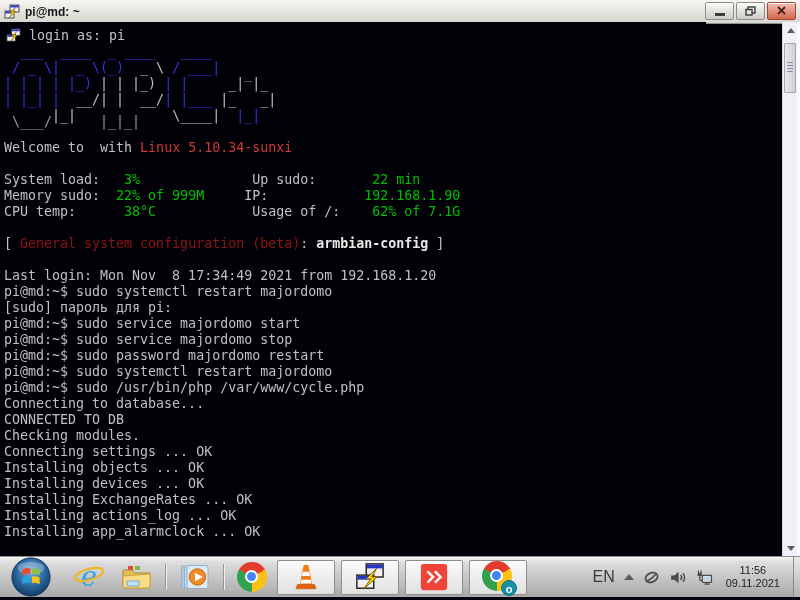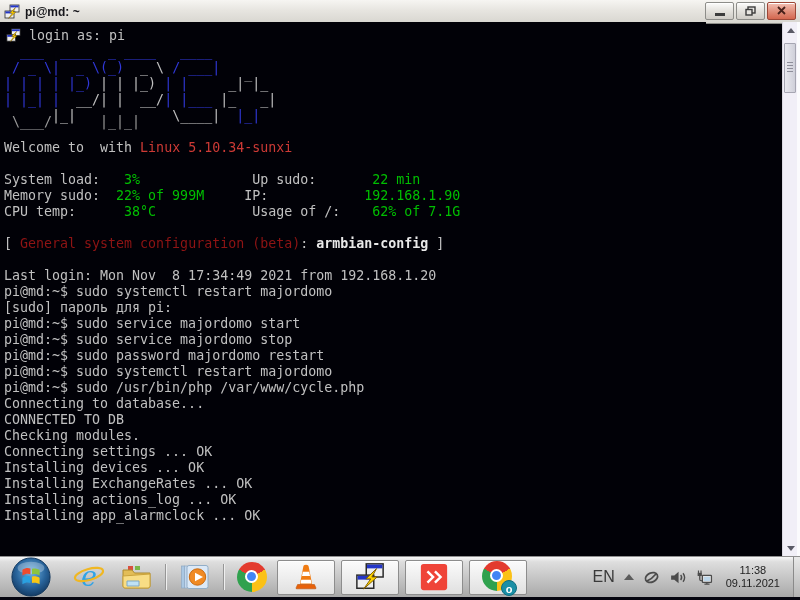--- a/index.html
+++ b/index.html
@@ -206,20 +206,23 @@
         <div class="tline">
           <span class="c-fg">CONNECTED TO DB</span>
         </div>
         <div class="tline">
           <span class="c-fg">Checking modules.</span>
         </div>
         <div class="tline">
           <span class="c-fg">Connecting settings ... OK</span>
         </div>
         <div class="tline">
+          <span class="c-fg">Installing objects ... OK</span>
+        </div>
+        <div class="tline">
           <span class="c-fg">Installing devices ... OK</span>
         </div>
         <div class="tline">
           <span class="c-fg">Installing ExchangeRates ... OK</span>
         </div>
         <div class="tline">
           <span class="c-fg">Installing actions_log ... OK</span>
         </div>
         <div class="tline">
           <span class="c-fg">Installing app_alarmclock ... OK</span>
@@ -345,21 +348,21 @@
       </svg>
       <svg width="18" height="17" viewBox="0 0 16 16">
         <rect x="2" y="3.6" width="4" height="3" fill="#4c4c4c"></rect>
         <path d="M2.8 1.5 v2.2 M5.2 1.5 v2.2" stroke="#4c4c4c" stroke-width="1.1"></path>
         <path d="M4 6.6 v3 q0 1.4 1.4 1.4 H6" stroke="#4c4c4c" stroke-width="1.2" fill="none"></path>
         <rect x="6.5" y="6" width="8.5" height="6.6" rx="0.5" fill="#e9e9e9" stroke="#4c4c4c" stroke-width="1.2"></rect>
         <rect x="7.8" y="7.3" width="5.9" height="4" fill="#bcd6ea"></rect>
         <path d="M10.7 12.6 v1.4 M8.4 14.2 h4.8" stroke="#4c4c4c" stroke-width="1.1"></path>
       </svg>
       <div class="clock">
-        <div>11:38</div>
+        <div>11:56</div>
         <div>09.11.2021</div>
       </div>
       <div class="showdesk"></div>
     </div>
   </div>
 
   <div class="bottom-strip"></div>
 </div>
 
 </body></html>

